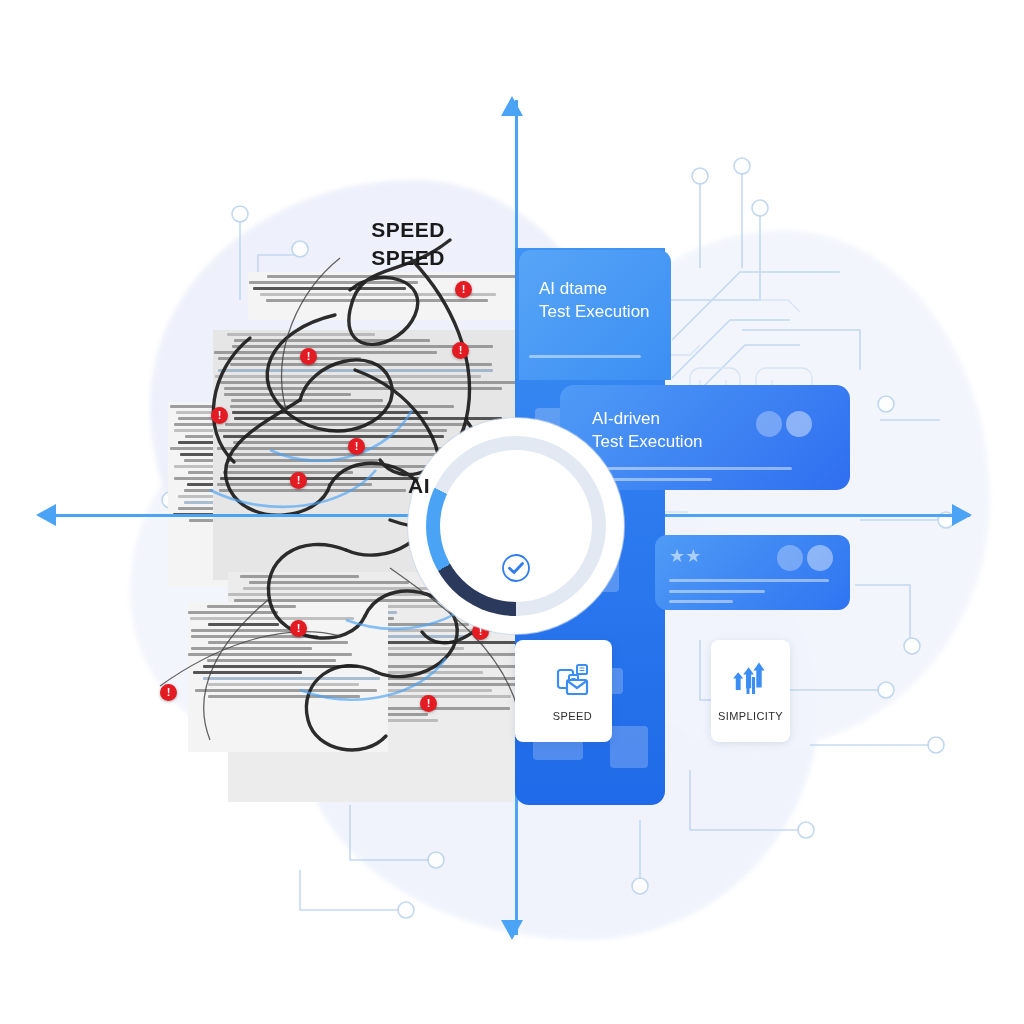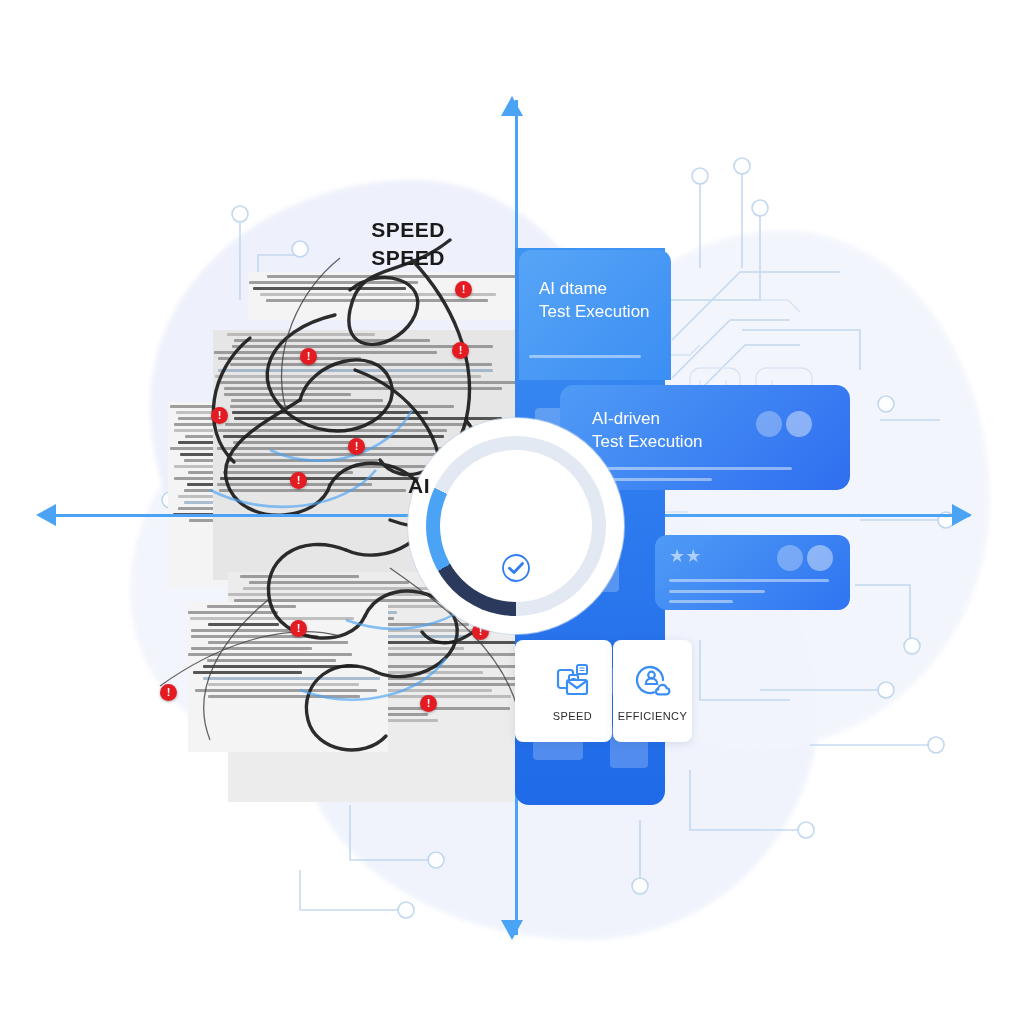--- a/index.html
+++ b/index.html
@@ -381,24 +381,27 @@
       <rect x="16" y="15" width="9" height="9" rx="1.6" fill="#fff" stroke="#3b8ef3" stroke-width="2"></rect>
       <path d="M18.5 18.5h4M18.5 21h4" stroke="#3b8ef3" stroke-width="1.2"></path>
       <rect x="24" y="5" width="10" height="9" rx="1.6" fill="#fff" stroke="#3b8ef3" stroke-width="2"></rect>
       <path d="M26.5 8h5M26.5 10.5h5" stroke="#3b8ef3" stroke-width="1.2"></path>
       <rect x="14" y="20" width="20" height="14" rx="2" fill="#fff" stroke="#3b8ef3" stroke-width="2.2"></rect>
       <path d="M14.8 21.2 L24 28 L33.2 21.2" fill="none" stroke="#3b8ef3" stroke-width="2.2" stroke-linejoin="round"></path>
     </svg>
     <div class="fl">SPEED</div>
   </div>
 
-  <div class="feat" id="feat-efficiency">
+
+  <div class="feat" id="feat-simplicity">
     <svg class="fi" viewBox="0 0 40 40">
-      <path d="M30 20a13 13 0 1 0-9 12.4" fill="none" stroke="#3b8ef3" stroke-width="2.3" stroke-linecap="round"></path>
-      <circle cx="18.5" cy="15" r="3.3" fill="none" stroke="#3b8ef3" stroke-width="2.2"></circle>
-      <path d="M12.8 24c0-3.4 2.6-5.6 5.7-5.6s5.7 2.2 5.7 5.6z" fill="none" stroke="#3b8ef3" stroke-width="2.2"></path>
-      <path d="M25 29.5c0-2.6 2-4.6 4.4-4.6 2 0 3.7 1.3 4.2 3.2 1.6.2 2.8 1.5 2.8 3.1 0 1.8-1.5 3.2-3.3 3.2h-7.3c-1.6 0-2.8-1.3-2.8-2.9 0-1.5 1-2.7 2.4-2.9z" fill="#fff" stroke="#3b8ef3" stroke-width="2.2" stroke-linejoin="round"></path>
+      <g fill="#3b8ef3">
+        <path d="M7 34V20l-3.2 0L10 12.5l6.2 7.5H13v14z" transform="translate(-1,2) scale(.82)"></path>
+        <path d="M7 34V18l-3.2 0L10 9.5l6.2 8.5H13v16z" transform="translate(9,-1) scale(.86)"></path>
+        <path d="M7 34V15l-3.2 0L10 6l6.2 9H13v19z" transform="translate(19,-3) scale(.9)"></path>
+        <rect x="15.5" y="21" width="3" height="13"></rect>
+        <rect x="21" y="17" width="3" height="17"></rect>
+      </g>
     </svg>
-    <div class="fl">EFFICIENCY</div>
-  </div>
-
+    <div class="fl">SIMPLICITY</div>
+  </div>
 
 </div>
 
 </body></html>

